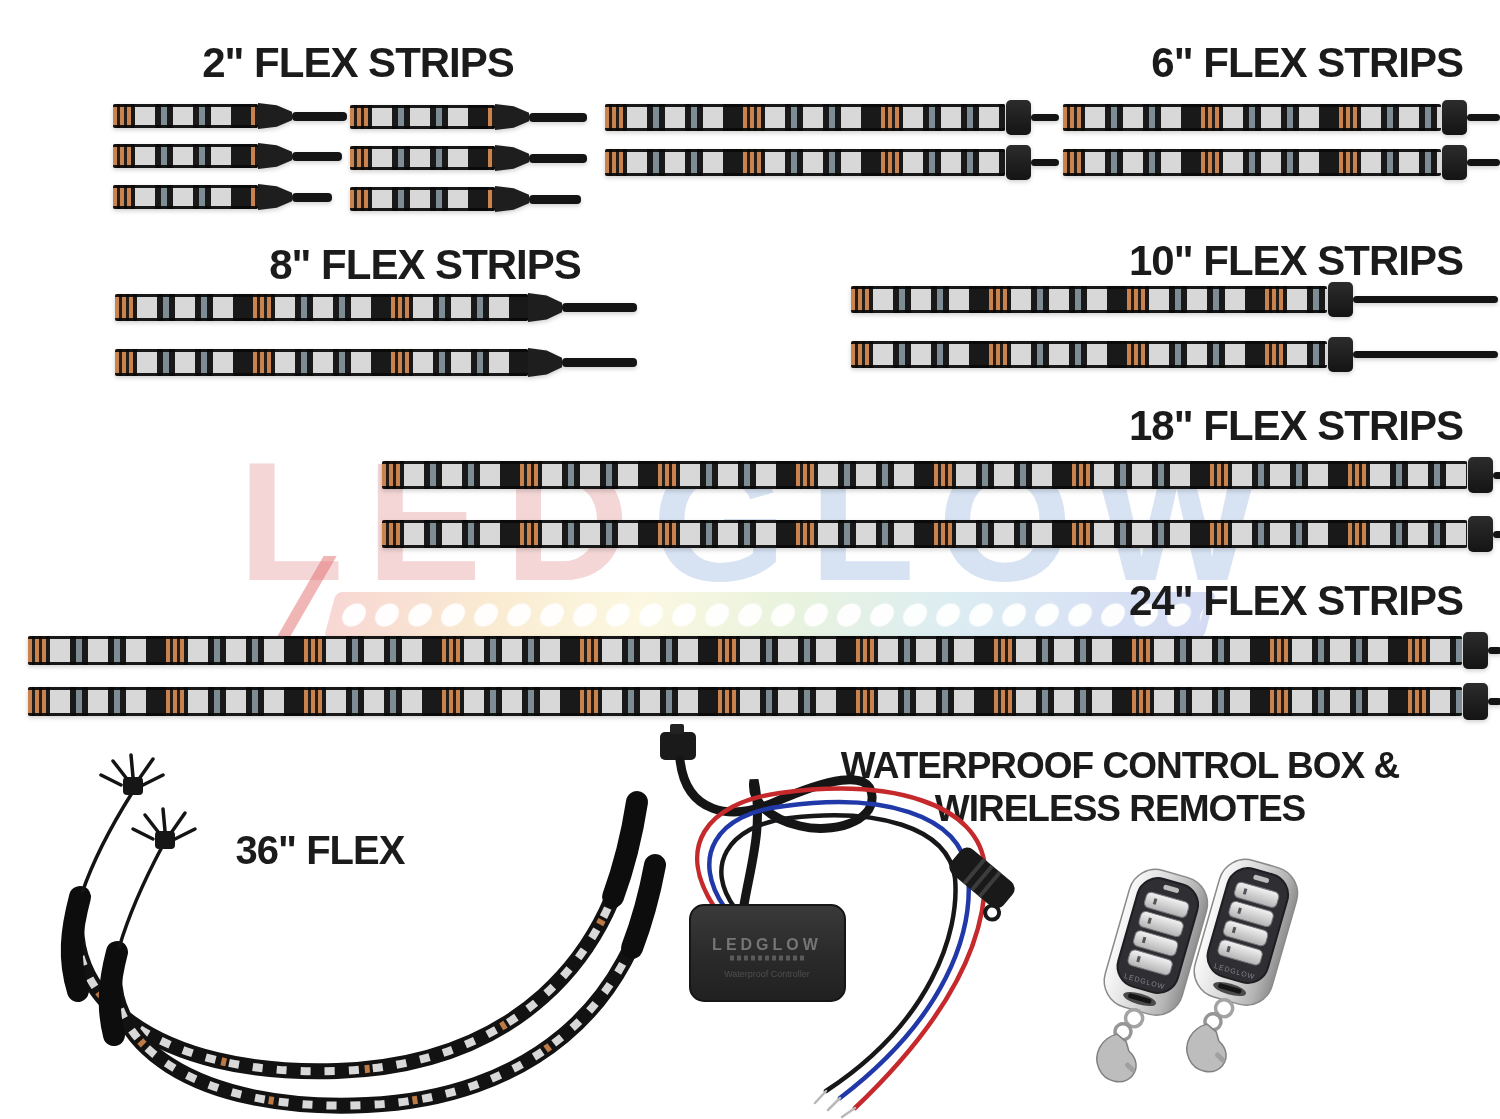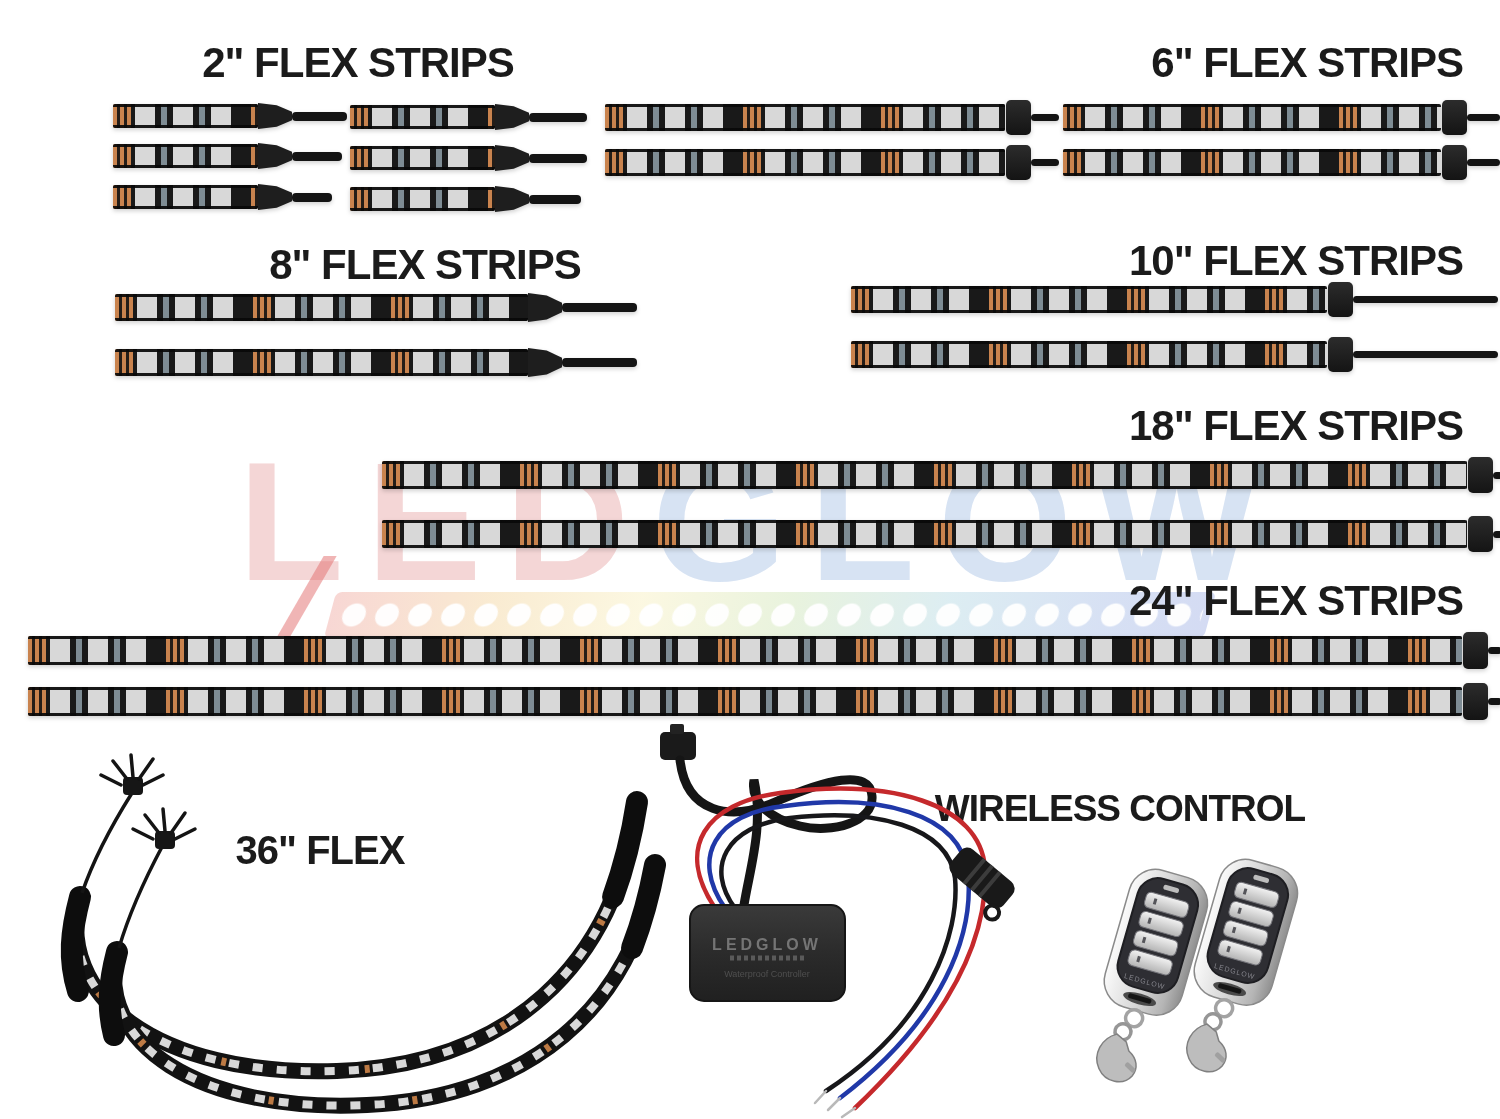--- a/index.html
+++ b/index.html
@@ -64,21 +64,22 @@
     <div class="wm-dots"></div>
   </div>
 
   <div class="lbl center" style="left:358px;top:42px">2" FLEX STRIPS</div>
   <div class="lbl right" style="top:42px">6" FLEX STRIPS</div>
   <div class="lbl center" style="left:425px;top:244px">8" FLEX STRIPS</div>
   <div class="lbl right" style="top:240px">10" FLEX STRIPS</div>
   <div class="lbl right" style="top:405px">18" FLEX STRIPS</div>
   <div class="lbl right" style="top:580px">24" FLEX STRIPS</div>
   <div class="lbl center mid" style="left:320px;top:830px">36" FLEX</div>
-  <div class="lbl center small" style="left:1120px;top:790px">WIRELESS CONTROL</div>
+  <div class="lbl center small" style="left:1120px;top:747px">WATERPROOF CONTROL BOX &amp;</div>
+  <div class="lbl center small" style="left:1120px;top:790px">WIRELESS REMOTES</div>
 
   <div class="strip" style="left:113px;top:104px;height:24px">
       <div class="pcb" style="width:145px"></div>
       <div class="wedge"></div>
       <div class="wire fat" style="width:55px"></div>
     </div>
   <div class="strip" style="left:113px;top:144px;height:24px">
       <div class="pcb" style="width:145px"></div>
       <div class="wedge"></div>
       <div class="wire fat" style="width:50px"></div>

